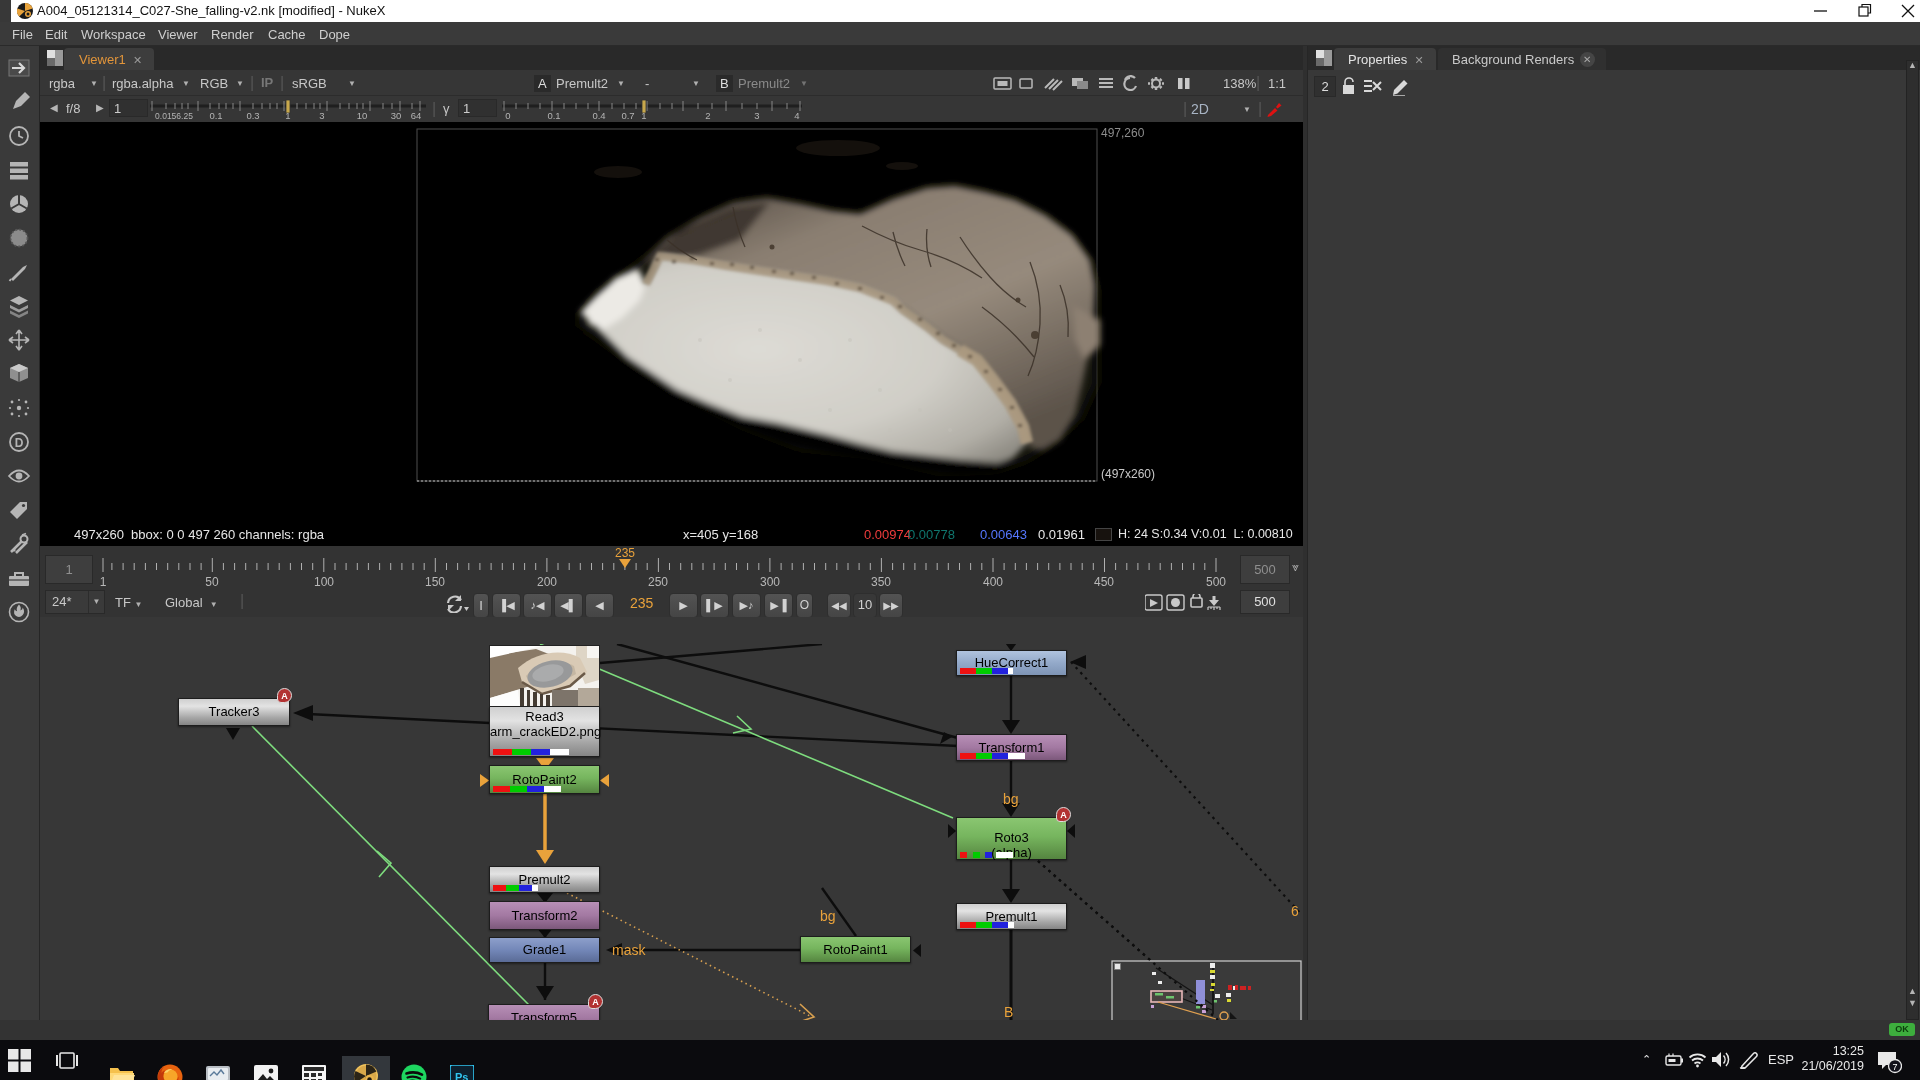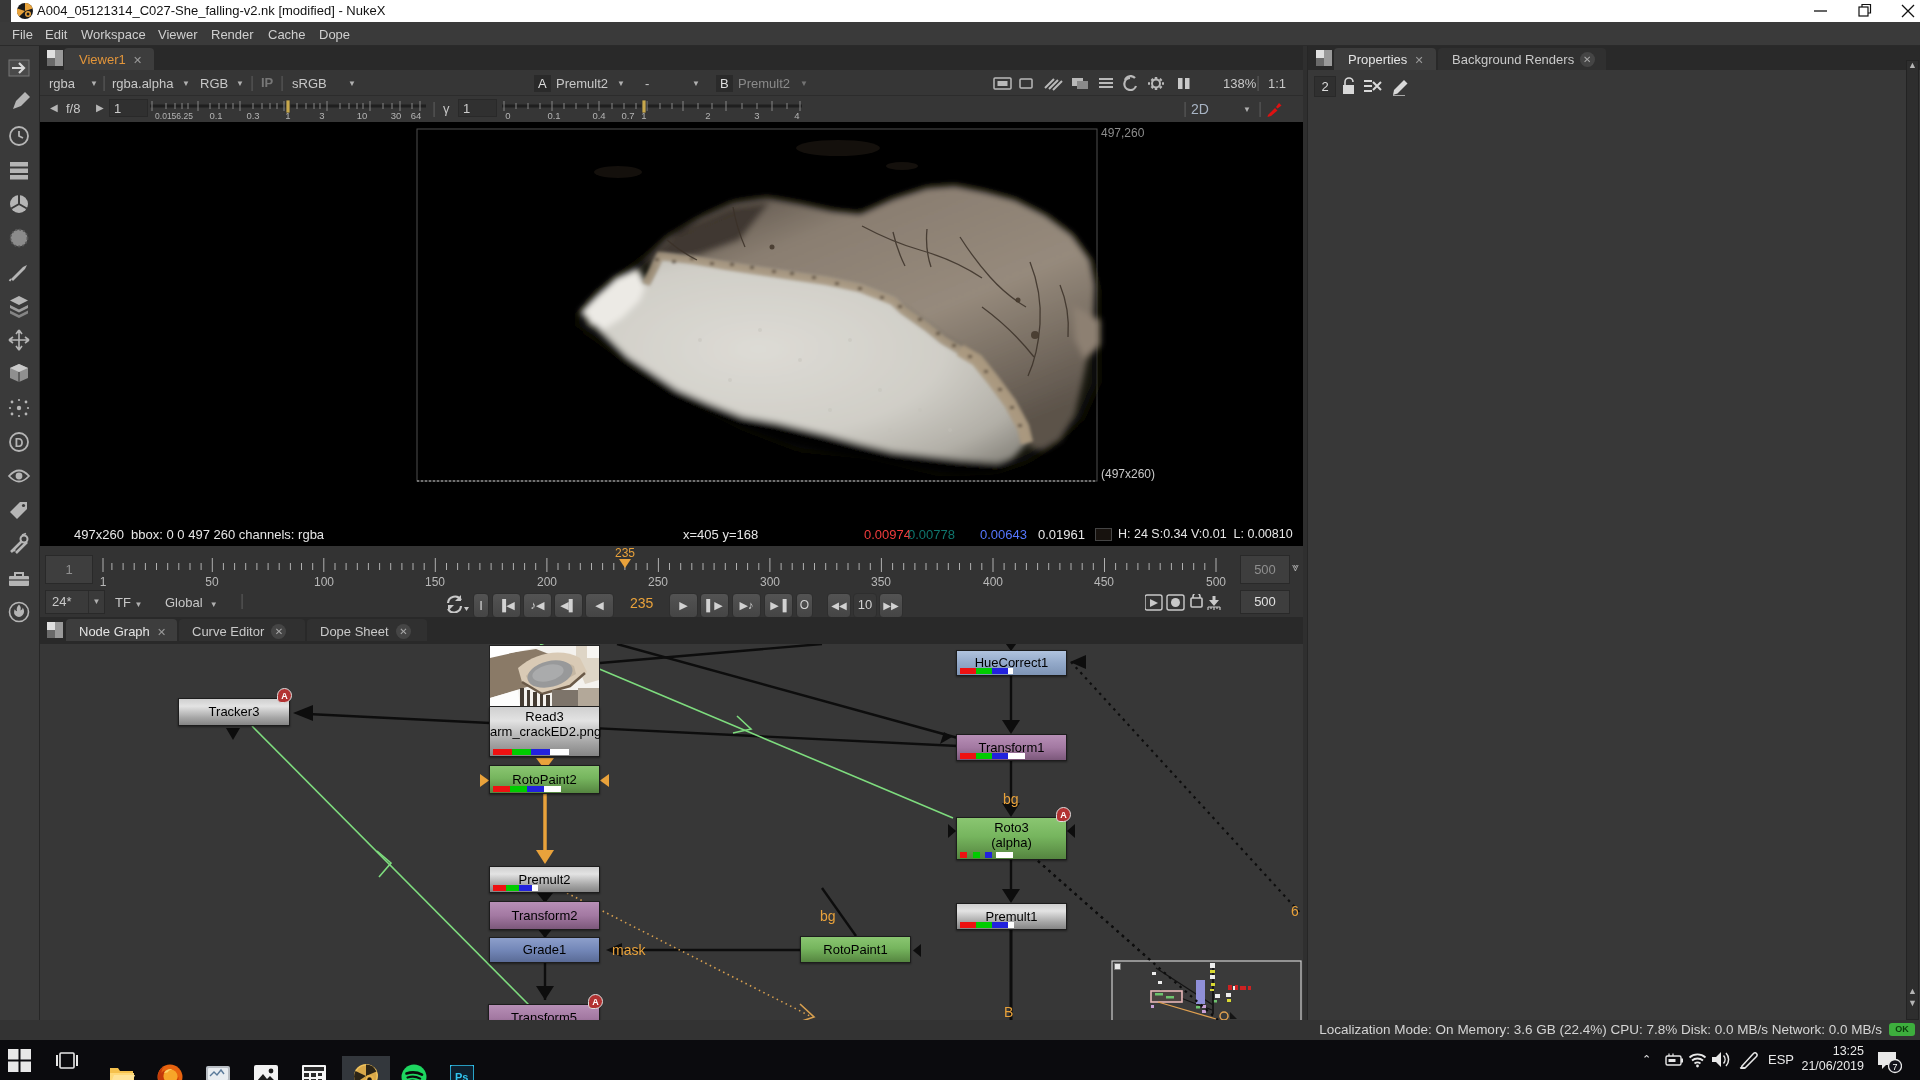--- a/index.html
+++ b/index.html
@@ -607,26 +607,20 @@
         <circle cx="30.5" cy="8.5" r="4.5"></circle>
     <rect x="46" y="4" width="11" height="9" rx="1" fill="none" stroke="#c9c9c9" stroke-width="1.6"></rect>
         <path d="M48 4 V2.5 a3.5 3.5 0 0 1 7 0 V4" fill="none" stroke="#c9c9c9" stroke-width="1.6"></path>
     <path d="M68 2 l5 6 h-3.5 v4 h-3 v-4 H63 z" transform="rotate(180 68.5 7)"></path>
         <path d="M63 13 h12 M63 13 v3 M66 13 v2 M69 13 v3 M72 13 v2 M75 13 v3" stroke="#c9c9c9" stroke-width="1.2"></path>
   </svg>
   <span class="tbox" style="left:1200px;top:44px;width:50px;height:24px;line-height:22px;background:#3e3e3e;color:#e0e0e0">500</span>
 </div>
 
 <div class="abs" id="npane">
-  <div id="ntabrow">
-    <div class="paneicon" style="left:7px;top:5px"></div>
-    <div class="tab" style="left:26px;width:111px;background:#3d3d3d;padding:5px 0 0 13px;color:#e4e4e4">Node Graph&nbsp; <span class="x" style="font-size:11px">✕</span></div>
-    <div class="tab" style="left:139px;width:126px;background:#303030;padding:5px 0 0 13px">Curve Editor&nbsp; <span class="xbadge">✕</span></div>
-    <div class="tab" style="left:267px;width:120px;background:#303030;padding:5px 0 0 13px">Dope Sheet&nbsp; <span class="xbadge">✕</span></div>
-  </div>
   <div id="ncanvas">
     <svg class="abs" style="left:0;top:0" width="1263" height="376" viewBox="40 644 1263 376">
       <g stroke="#0d0d0d" stroke-width="2.4" fill="none">
         <line x1="958" y1="746" x2="308" y2="714"></line>
         <line x1="617" y1="644" x2="958" y2="738"></line>
         <line x1="600" y1="663" x2="822" y2="644"></line>
         <line x1="545" y1="893" x2="545" y2="901"></line>
         <line x1="545" y1="930" x2="545" y2="937"></line>
         <line x1="545" y1="963" x2="545" y2="1000"></line>
         <line x1="800" y1="950" x2="612" y2="950"></line>
@@ -788,21 +782,21 @@
           </div>
     </div>
     <div class="node purple" style="left:916px;top:90px;width:111px;height:27px;line-height:25px">Transform1
       <div class="chips">
             <i style="background:#e11;width:16px"></i>
             <i style="background:#0c0;width:16px"></i>
             <i style="background:#22d;width:16px"></i>
             <i style="background:#fff;width:17px"></i>
           </div>
     </div>
-    <div class="node green" style="left:916px;top:173px;width:111px;height:43px;padding-top:2px">Roto3<br>(alpha)
+    <div class="node green" style="left:916px;top:173px;width:111px;height:43px;padding-top:12px">Roto3<br>(alpha)
       <div class="chips">
             <i style="background:#e11;width:7px;margin-right:6px"></i>
             <i style="background:#0c0;width:7px;margin-right:5px"></i>
             <i style="background:#22d;width:7px;margin-right:4px"></i>
             <i style="background:#fff;width:17px"></i>
           </div>
     </div>
     <div class="abadge" style="left:1016px;top:163px">A</div>
     <div class="node gray" style="left:916px;top:259px;width:111px;height:27px;line-height:25px">Premult1
       <div class="chips">
@@ -837,21 +831,20 @@
         <path d="M51 19 h12" stroke-width="1.4"></path>
   </svg>
 
   <div class="abs" style="left:598px;top:14px;width:13px;height:960px;background:#2e2e2e;border:1px solid #232323"></div>
   <span class="abs" style="left:600px;top:14px;color:#b5b5b5;font-size:9px">▲</span>
   <span class="abs" style="left:600px;top:940px;color:#b5b5b5;font-size:9px">▲</span>
   <span class="abs" style="left:600px;top:952px;color:#b5b5b5;font-size:9px">▼</span>
 </div>
 
 <div class="abs" id="statusbar">
-  <span class="abs" style="right:38px;top:2px;font-size:13.5px;color:#d4d4d4">Localization Mode: On Memory: 3.6 GB (22.4%) CPU: 7.8% Disk: 0.0 MB/s Network: 0.0 MB/s</span>
   <span class="abs" style="right:5px;top:3px;width:26px;height:13px;background:#3dae3d;border-radius:3px;color:#0c3c0c;font-size:9px;font-weight:bold;text-align:center;line-height:13px">OK</span>
 </div>
 
 <div class="abs" id="taskbar">
   <svg class="abs" style="left:8px;top:9px" width="23" height="23" viewBox="0 0 23 23" fill="#e8e8e8">
         <rect x="0" y="0" width="10.5" height="10.5"></rect>
         <rect x="12.5" y="0" width="10.5" height="10.5"></rect>
         <rect x="0" y="12.5" width="10.5" height="10.5"></rect>
         <rect x="12.5" y="12.5" width="10.5" height="10.5"></rect>
       </svg>

